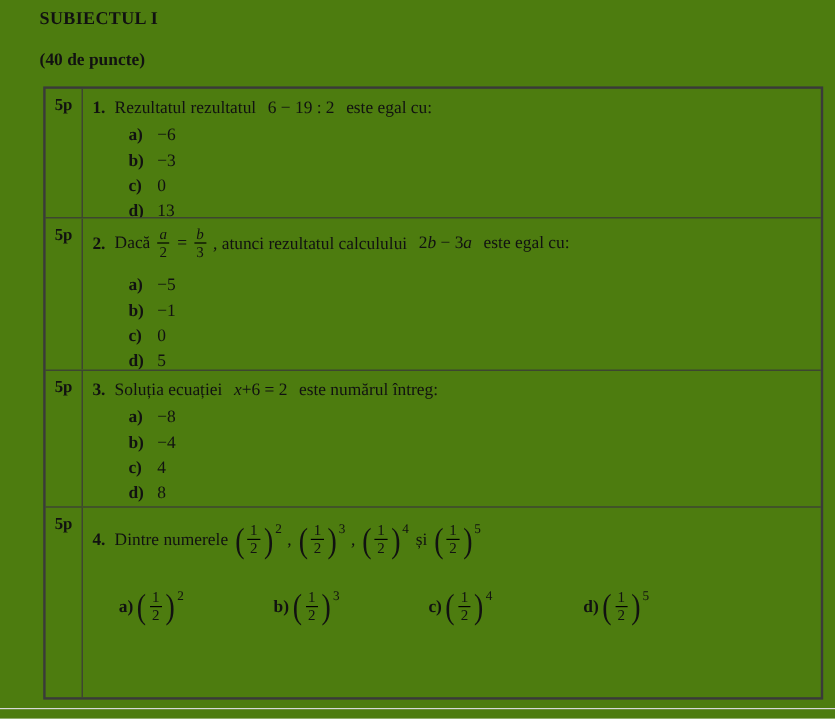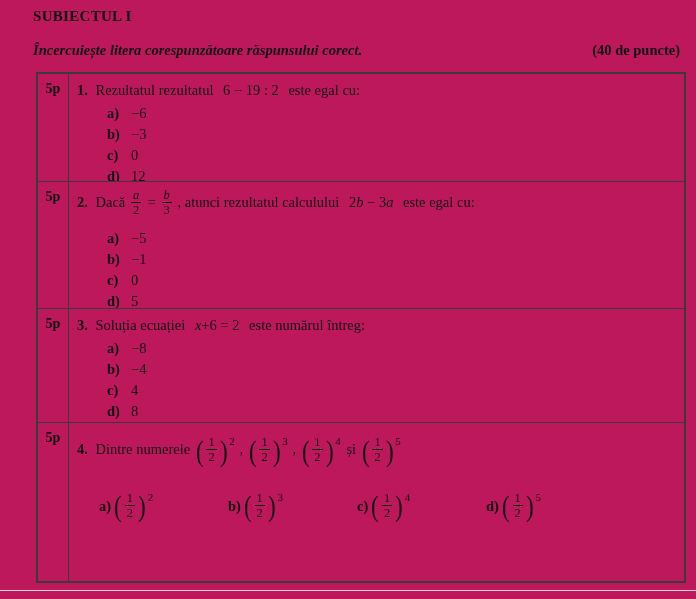--- a/index.html
+++ b/index.html
@@ -3,21 +3,21 @@
 <meta charset="utf-8">
 <style>
   html,body { margin:0; padding:0; background:#fff; }
   body {
     width:696px; height:599px;
     font-family:"Liberation Serif", serif;
     color:#111;
     position:relative;
     overflow:hidden;
   }
-  .page { position:absolute; inset:0; background:#be185d; }
+  .page { position:absolute; inset:0; background:#4d7c0f; }
 
   .title {
     position:absolute; left:33px; top:8px;
     font-size:15px; font-weight:bold; letter-spacing:0.3px;
   }
   .instr-row {
     position:absolute; left:33px; right:16px; top:42px;
     display:flex; justify-content:space-between; align-items:baseline;
     font-size:14.5px; font-weight:bold;
   }
@@ -82,21 +82,20 @@
   }
 </style>
 </head>
 <body>
 
 <div class="page">
 
   <div class="title">SUBIECTUL I</div>
 
   <div class="instr-row">
-    <span class="instr">Încercuiește litera corespunzătoare răspunsului corect.</span>
     <span class="pts-total">(40 de puncte)</span>
   </div>
 
   <div class="exam-table">
 
     <div class="row row-1">
       <div class="pts-cell">5p</div>
       <div class="content-cell">
         <div class="qline">
           <span class="qnum">1.</span>
@@ -112,21 +111,21 @@
           <div class="opt">
             <span class="letter">b)</span>
             <span class="val">−3</span>
           </div>
           <div class="opt">
             <span class="letter">c)</span>
             <span class="val">0</span>
           </div>
           <div class="opt">
             <span class="letter">d)</span>
-            <span class="val">12</span>
+            <span class="val">13</span>
           </div>
         </div>
       </div>
     </div>
 
     <div class="row row-2">
       <div class="pts-cell">5p</div>
       <div class="content-cell">
         <div class="qline">
           <span class="qnum">2.</span>

